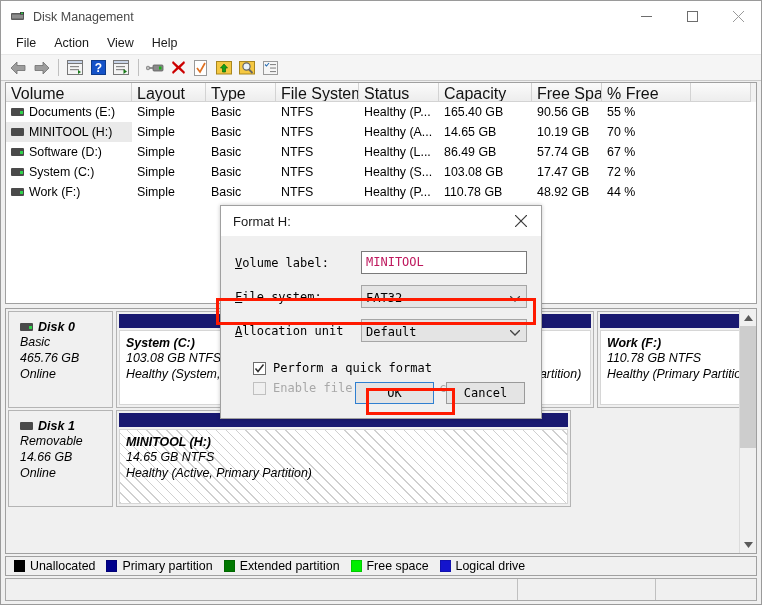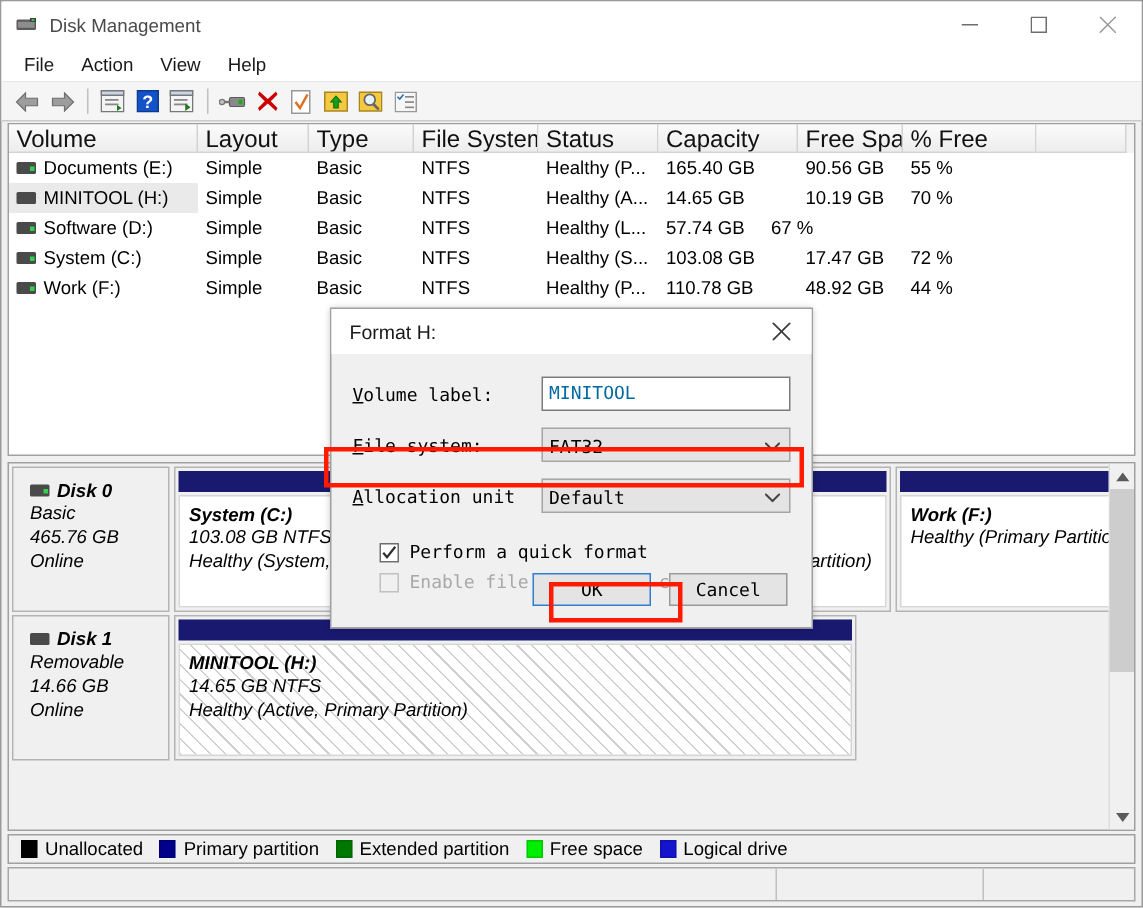--- a/index.html
+++ b/index.html
@@ -171,21 +171,21 @@
   .dlg-x {
     margin-left: auto; width: 40px; height: 30px;
     display:flex; align-items:center; justify-content:center; color:#444; font-size:15px;
   }
   .dlg-body { padding: 14px 14px 0 14px; position: relative; }
   .frow { display: flex; align-items: center; height: 25px; margin-bottom: 9px; }
   .flabel { width: 126px; font-size: 12px; color:#000; }
   .flabel u { text-decoration: underline; }
   .ftext {
     flex: 1 1 auto; height: 23px; background: #fff; border: 1px solid #7a7a7a;
-    font-size: 12px; padding: 3px 0 0 4px; color:#0369a1;
+    font-size: 12px; padding: 3px 0 0 4px; color:#be185d;
   }
   .fselect {
     flex: 1 1 auto; height: 23px; background: #e4e4e4; border: 1px solid #a6a6a6;
     font-size: 12px; padding: 3px 0 0 4px; color:#000;
     display:flex; align-items:center; position: relative;
   }
   .fselect .chev { margin-left:auto; margin-right:6px; color:#444; font-size: 10px; }
   .cbrow { display:flex; align-items:center; height: 20px; margin-left: 18px; }
   .cbox {
     width: 13px; height: 13px; background:#fff; border:1px solid #6d6d6d;
@@ -368,20 +368,21 @@
         </div>
         <div class="vol-row">
           <div class="vc" style="width: 126px;">
             <span class="drive-glyph green"></span>
             <span>Software (D:)</span>
           </div>
           <div class="vc" style="width: 74px;">Simple</div>
           <div class="vc" style="width: 70px;">Basic</div>
           <div class="vc" style="width: 83px;">NTFS</div>
           <div class="vc" style="width: 80px;">Healthy (L...</div>
+          <div class="vc" style="width: 93px;">86.49 GB</div>
           <div class="vc" style="width: 70px;">57.74 GB</div>
           <div class="vc" style="width: 89px;">67 %</div>
         </div>
         <div class="vol-row">
           <div class="vc" style="width: 126px;">
             <span class="drive-glyph green"></span>
             <span>System (C:)</span>
           </div>
           <div class="vc" style="width: 74px;">Simple</div>
           <div class="vc" style="width: 70px;">Basic</div>
@@ -443,20 +444,21 @@
               <div class="body">
                 <div class="pname">Documents  (E:)</div>
                 <div class="pline">165.40 GB NTFS</div>
                 <div class="pline">Healthy (Primary Partition)</div>
               </div>
             </div>
             <div class="part" style="width: 155px;">
               <div class="cap"></div>
               <div class="body">
                 <div class="pname">Work  (F:)</div>
+                <div class="pline">110.78 GB NTFS</div>
                 <div class="pline">Healthy (Primary Partition)</div>
               </div>
             </div>
           </div>
         </div>
         <div class="diskrow">
           <div class="disk-info">
             <div class="disk-title">
               <span class="drive-glyph dg"></span>
               <span>Disk 1</span>

